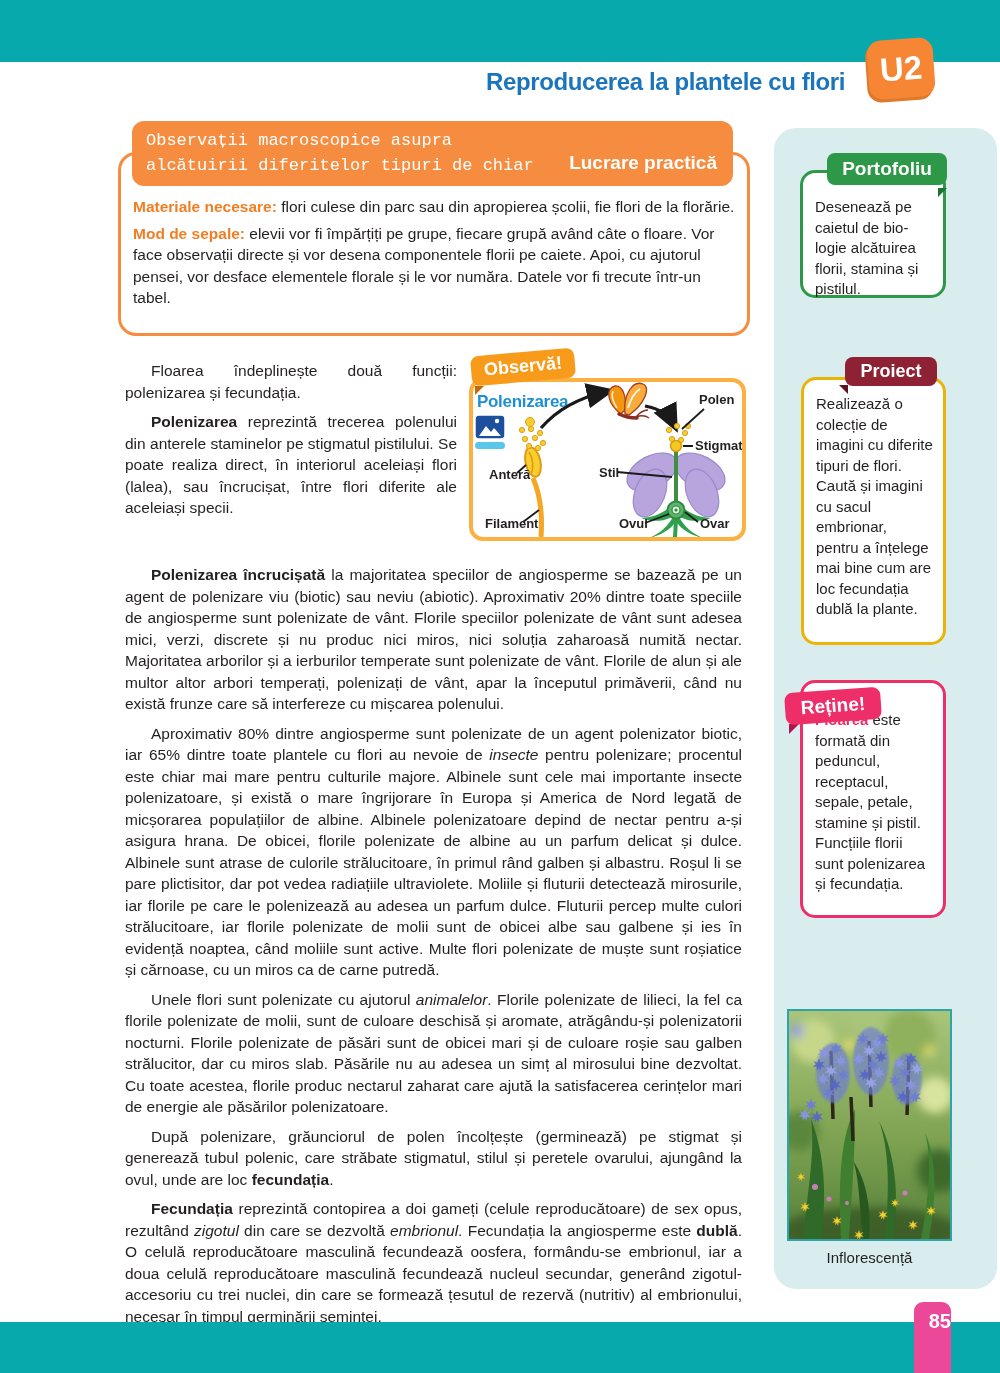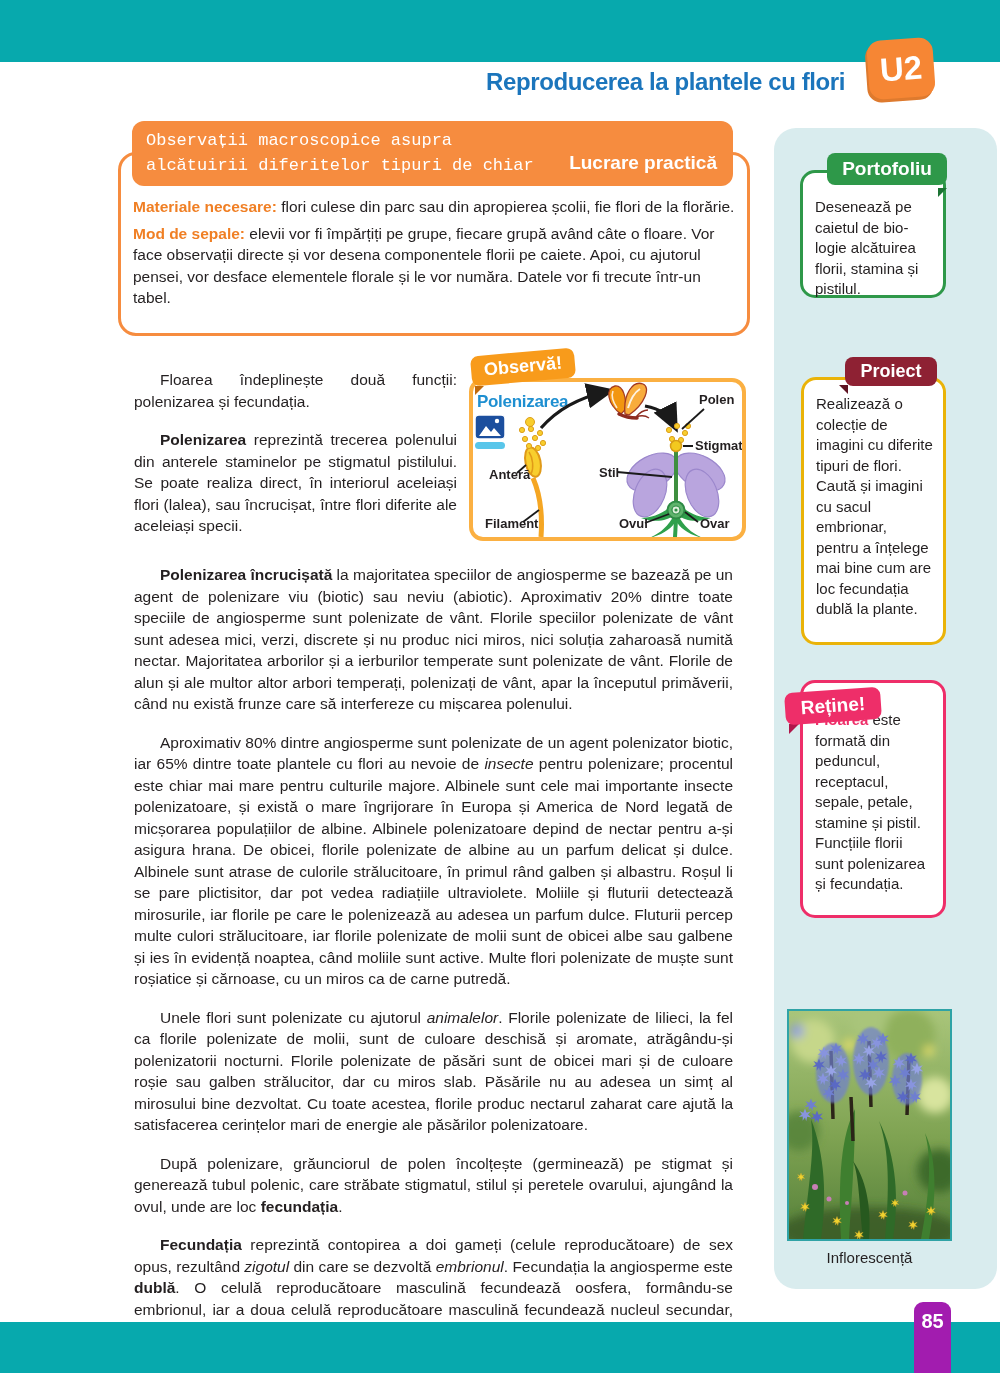--- a/index.html
+++ b/index.html
@@ -7,43 +7,43 @@
         font-family:"Liberation Sans","DejaVu Sans",sans-serif;color:#231F20;}
 
   
   .top-bar{position:absolute;left:0;top:0;width:1000px;height:62px;background:#07A9AD;}
   .bottom-bar{position:absolute;left:0;top:1322px;width:1000px;height:51px;background:#07A9AD;}
   .page-title{position:absolute;left:300px;top:68px;width:545px;text-align:right;
               color:#1B75BC;font-size:24px;font-weight:bold;letter-spacing:-.4px;}
   .u2-badge{position:absolute;left:868px;top:39px;width:66px;height:59px;background:#F68634;
             border-radius:14px;transform:rotate(-4deg);display:flex;align-items:center;justify-content:center;
             color:#fff;font-size:33px;font-weight:bold;box-shadow:-2px 3px 0 #DE7A2E;}
-  .page-num-tab{position:absolute;left:914px;top:1302px;width:37px;height:71px;background:#a21caf;
+  .page-num-tab{position:absolute;left:914px;top:1302px;width:37px;height:71px;background:#ec4899;
                 border-radius:9px 9px 0 0;color:#fff;font-weight:bold;font-size:20px;
-                text-align:center;padding-top:8px;box-sizing:border-box;}
+                text-align:right;padding-top:8px;box-sizing:border-box;}
 
   
   .practical-box{position:absolute;left:118px;top:152px;width:632px;height:184px;background:#fff;
                  border:3px solid #F68C3F;border-radius:18px;box-sizing:border-box;}
   .practical-header{position:absolute;left:132px;top:121px;width:601px;height:65px;background:#F68C3F;
                     border-radius:12px;box-sizing:border-box;padding:7px 14px 0 14px;z-index:2;}
   .ph-title{color:#fff;font-size:17px;line-height:25px;font-family:Liberation Mono, monospace;}
   .ph-tab{position:absolute;right:16px;bottom:12px;color:#fff;font-weight:bold;font-size:19px;}
   .practical-body{position:absolute;left:133px;top:196px;width:604px;font-size:15.5px;line-height:21.5px;z-index:3;}
   .practical-body p{margin:0 0 5px 0;text-indent:0;}
   .seg-lead{color:#F07F24;font-weight:bold;}
   .seg-lead-pink{color:#EE2E69;font-weight:bold;}
   .seg-b{font-weight:bold;}
   .seg-i{font-style:italic;}
 
   
   .main-text{position:absolute;left:117px;top:352px;width:633px;font-size:15.5px;line-height:21.5px;
              text-align:justify;}
   .main-heading{margin:14px 0 2px 26px;font-size:16px;font-weight:bold;text-align:left;}
-  .body-p{margin:17px;text-indent:26px;}
+  .body-p{margin:8px;text-indent:26px;}
   .clear-block{clear:both;}
 
   
   .observa-float{float:right;width:281px;height:190px;margin:0 0 22px 12px;position:relative;}
   .observa-tab{position:absolute;left:2px;top:0;background:#F89B1B;border-radius:8px;padding:4px 13px;
                color:#fff;font-weight:bold;font-size:18px;transform:rotate(-5deg);z-index:3;}
   .observa-fold{position:absolute;left:6px;top:34px;width:0;height:0;
                 border-top:9px solid #C06A0D;border-right:9px solid transparent;z-index:2;}
   .observa-box{position:absolute;left:0;top:26px;width:277px;height:163px;border:4px solid #FBB042;
                border-radius:14px;background:#fff;box-sizing:border-box;overflow:hidden;}

